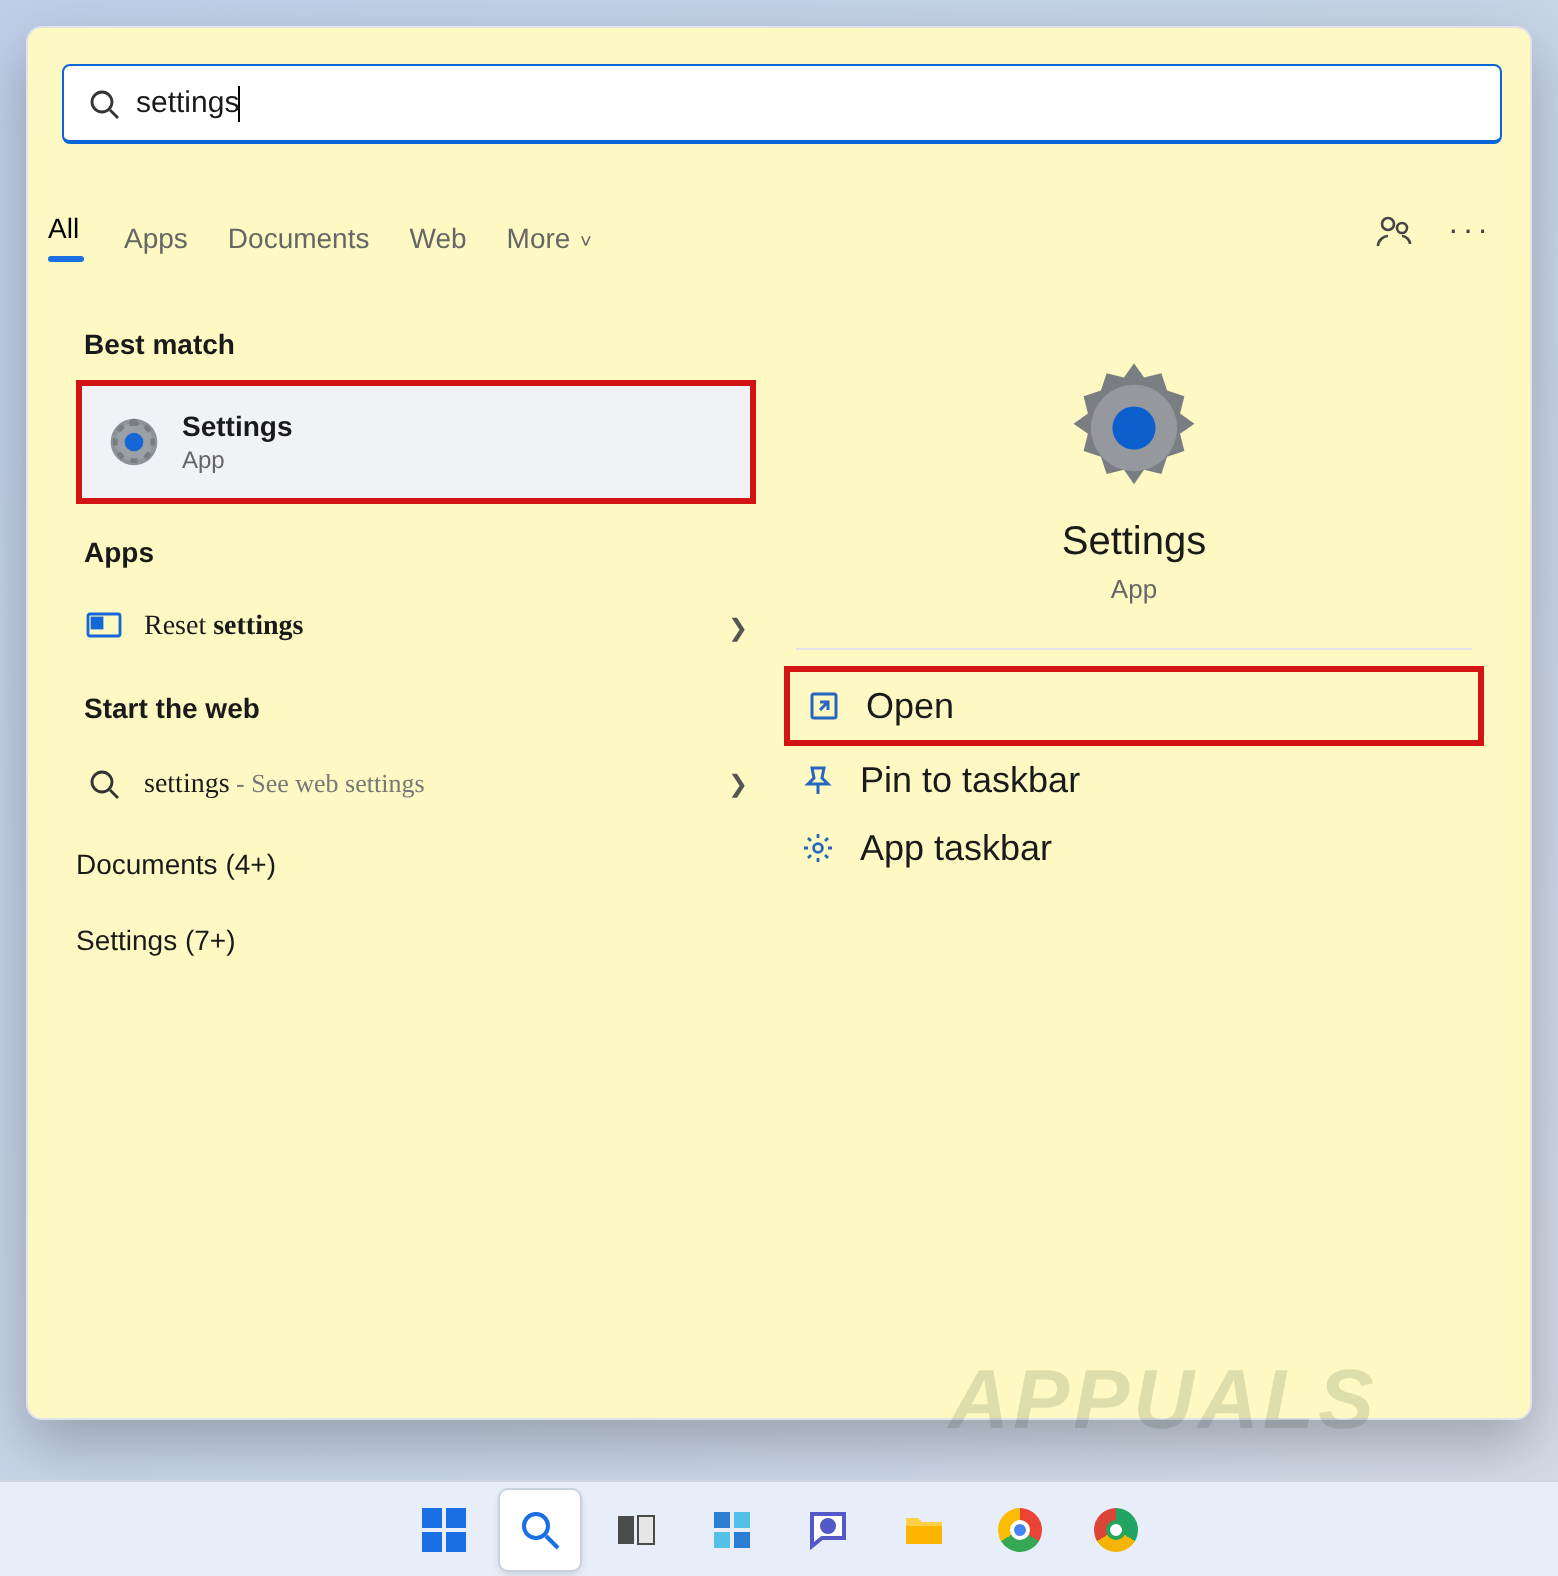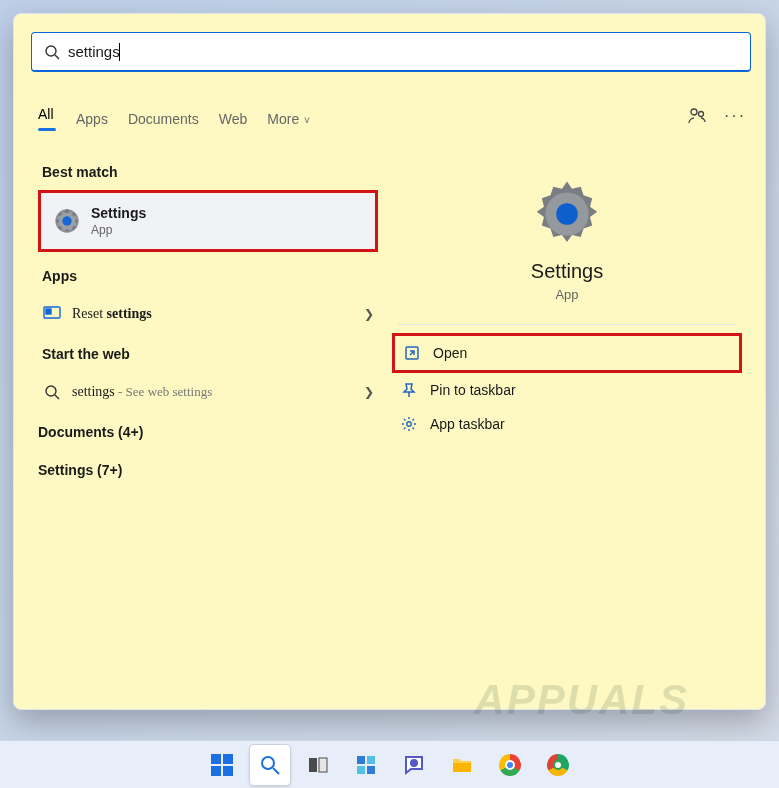--- a/index.html
+++ b/index.html
@@ -38,21 +38,21 @@
     flex:1; border:none; outline:none;
     font-size:15px; background:transparent;
   }
   .caret {
     display:inline-block; width:1px; height:18px; background:#000;
     margin-left:-1px; animation:blink 1s step-end infinite;
   }
   @keyframes blink { 50% { opacity:0; } }
 
   .tabs {
-    position:absolute; left:24px; top:86px;
+    position:absolute; left:10px; top:86px;
     display:flex; gap:20px; align-items:center;
     color:#666; font-size:14px;
   }
   .tab { padding:6px 0; cursor:pointer; }
   .tab.active { color:#000; font-weight:400;}
   .tab.active::after{
     content:""; display:block; height:3px; width:18px;
     background:#1a6fe2; border-radius:2px; margin-top:6px;
   }
   .more-chev { margin-left:2px; font-size:10px; color:#666; }
@@ -79,34 +79,34 @@
     justify-content:space-between; cursor:pointer;
     padding:0 4px;
     font-family:Liberation Serif, serif;
   }
   .row-left { display:flex; align-items:center; gap:10px;}
   .chev { color:#555; font-size:12px;}
   .mini-icon { width:20px; height:20px; display:flex; align-items:center; justify-content:center; color:#444;}
   .muted { color:#777; font-size:13px; }
   .str { font-weight:600; }
   .group-gap { height:12px; }
-  .cat-line { font-size:14px; margin:12px 0 8px 0;font-weight:bold;}
+  .cat-line { font-size:14px; margin:12px 0 8px 0;}
 
   .right-col {
     position:absolute; left:378px; top:150px; width:350px;
   }
   .app-head { text-align:center; }
   .big-gear { width:72px; height:72px; margin:14px auto 10px auto; display:block;}
   .app-name { font-size:20px; text-align:center; }
   .app-sub { font-size:13px; color:#666; text-align:center; margin-top:4px;}
   .hr { height:1px; background:#e2e4ea; margin:22px 6px 8px 6px;}
   .action {
     display:flex; align-items:center; height:34px;
     gap:12px; padding:17px 8px; cursor:pointer;
-    font-size:14px;
+    font-size:18px;
   }
   .action.open { border:3px solid #d31414; height:30px; }
   .action .aicon { width:18px; height:18px; color:#2666c2; display:flex; align-items:center; justify-content:center;}
 
   .watermark {
     position:absolute; right:90px; bottom:64px;
     font-size:42px; font-weight:700; letter-spacing:2px;
     color:rgba(40,70,40,0.15); font-style:italic;
   }
   .credit { position:absolute; right:8px; bottom:4px; font-size:11px; color:#555;}

